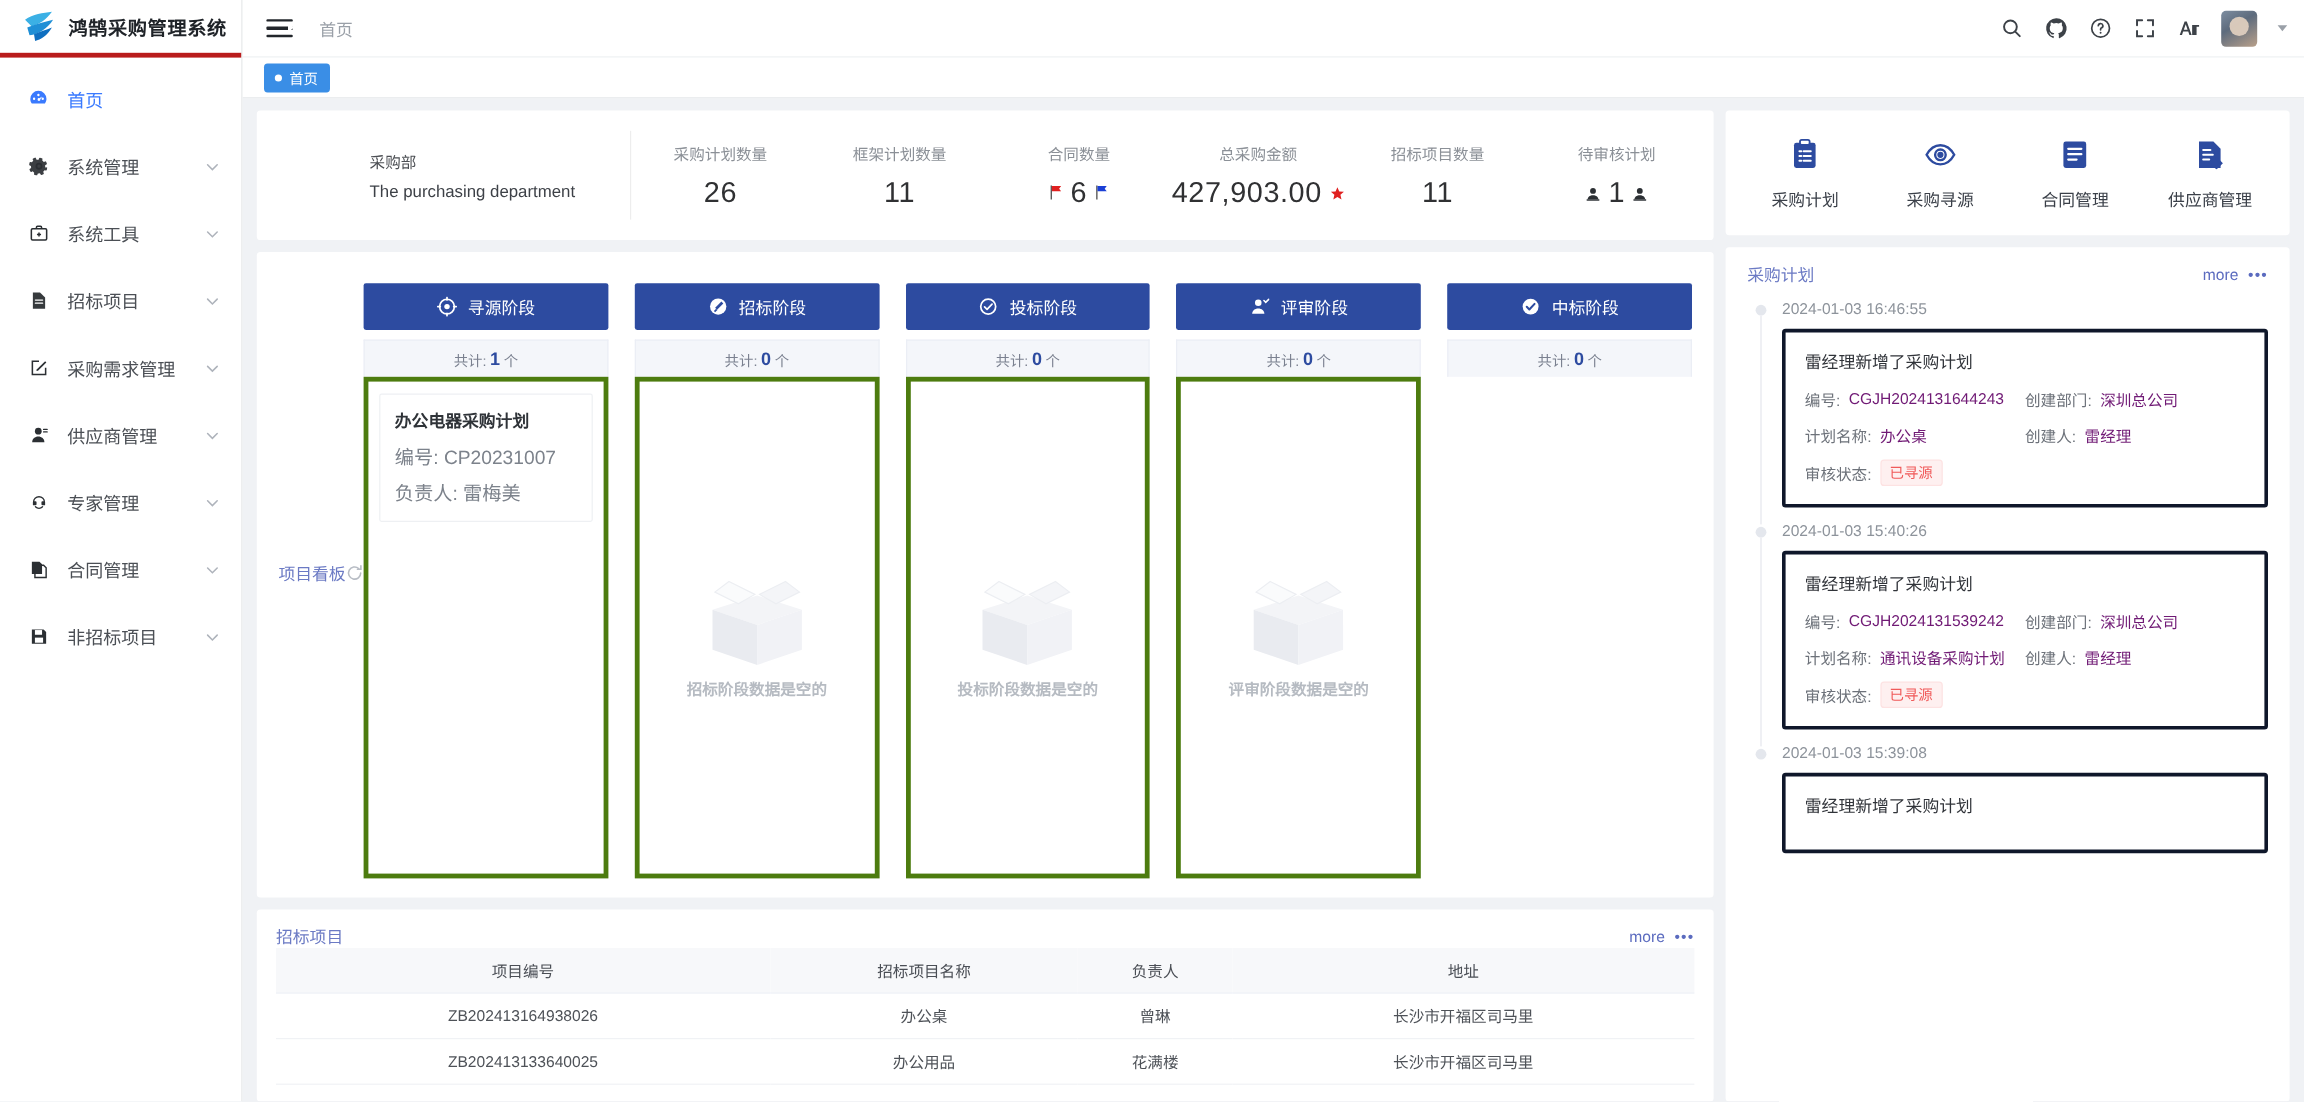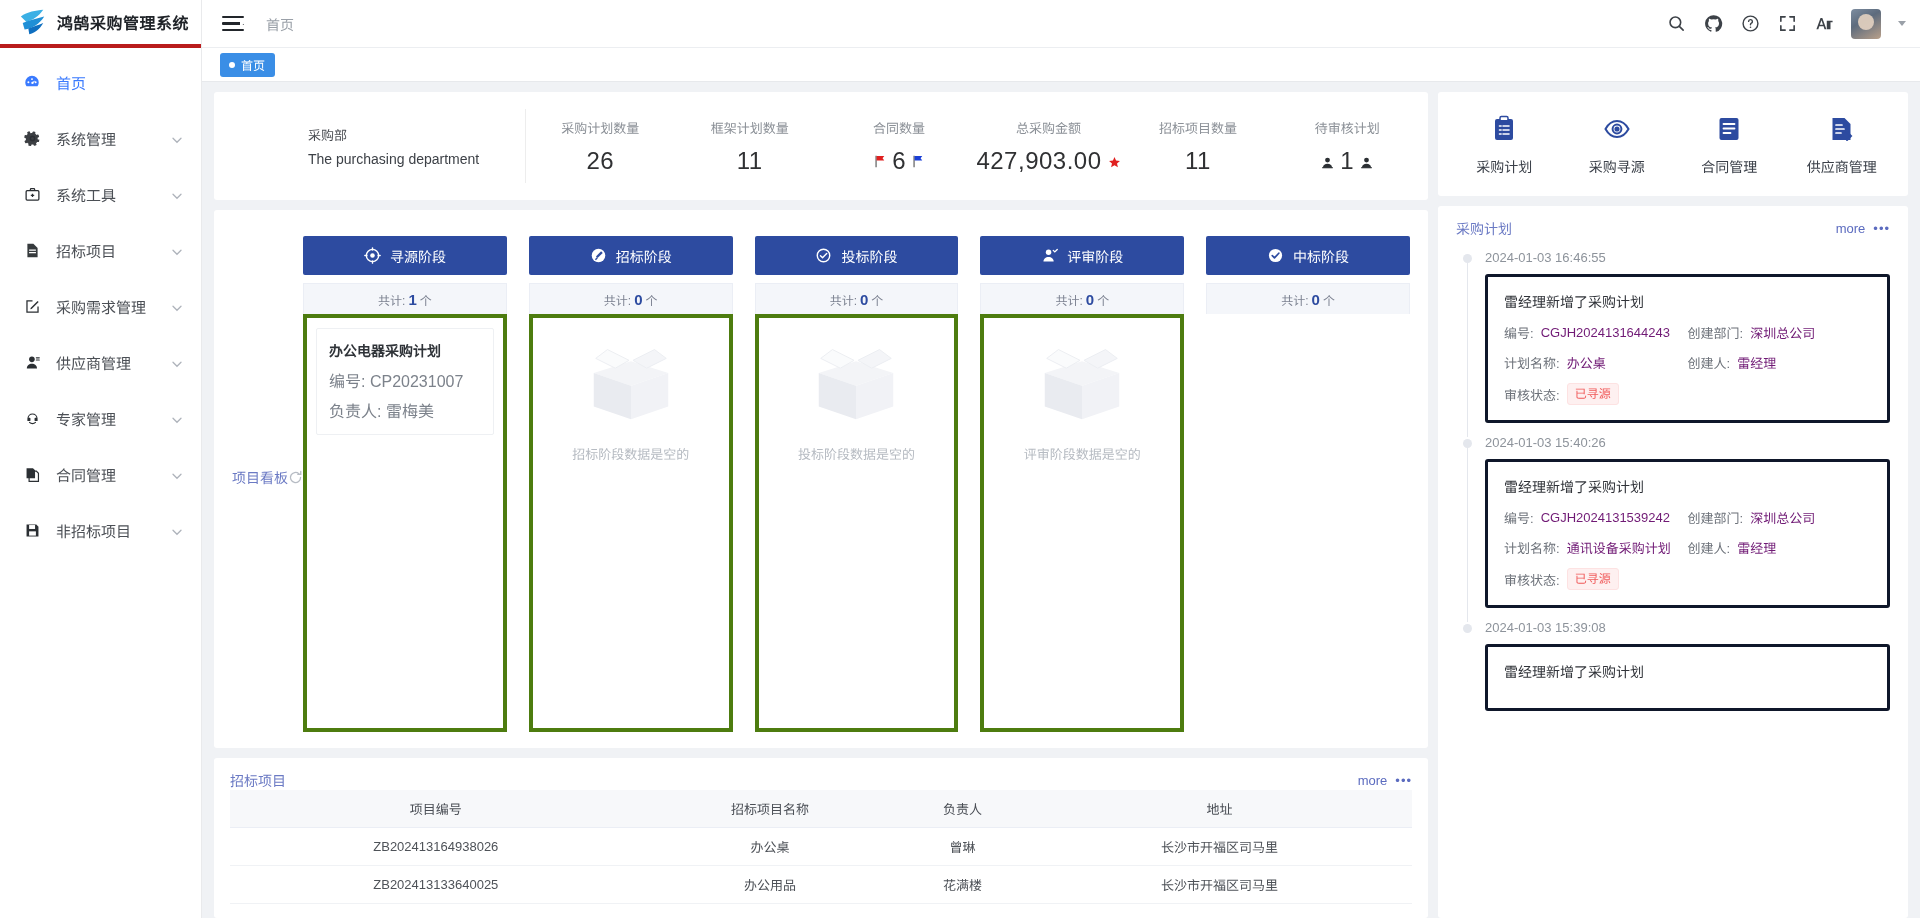--- a/index.html
+++ b/index.html
@@ -128,21 +128,21 @@
   .stage-total b { color:#2d4ba0; font-size:15px; }
   .stage-body {
     flex:1; border:4px solid #4d7c0f; background:#fff; min-height:0;
     padding:10px 9px; overflow:hidden; display:flex; flex-direction:column;
   }
   .proj-card { border:1px solid #eef0f3; border-radius:2px; padding:11px 12px 12px 12px; }
   .proj-title { font-size:14px; color:#2f3338; font-weight:bold; margin-bottom:8px; }
   .proj-row { font-size:16px; color:#7c828b; margin-top:6px; }
   .empty {
     flex:1; display:flex; flex-direction:column; align-items:center;
-    gap:15px;
+    justify-content:center; gap:0;font-weight:bold;
   }
   .empty-text { font-size:13px; color:#b6bbc2; }
 
   
   .tablecard { padding:12px 16px 0 16px; min-height:0; }
   table { width:100%; border-collapse:collapse; }
   thead th {
     background:#f7f8fa; color:#4a4e55; font-size:13px; font-weight:normal;
     height:37px; text-align:center; border-bottom:1px solid #ebeef5;
   }

